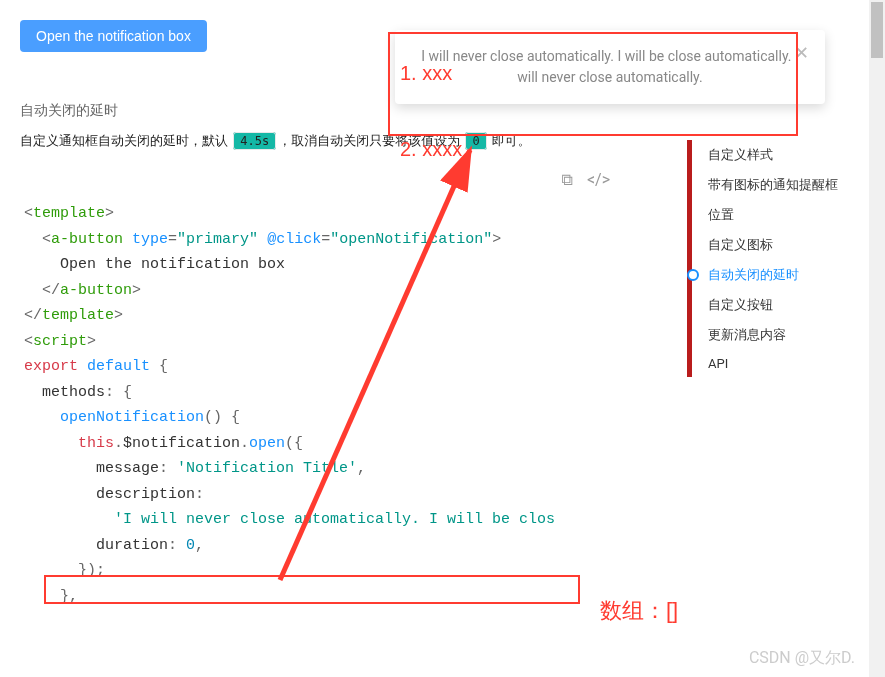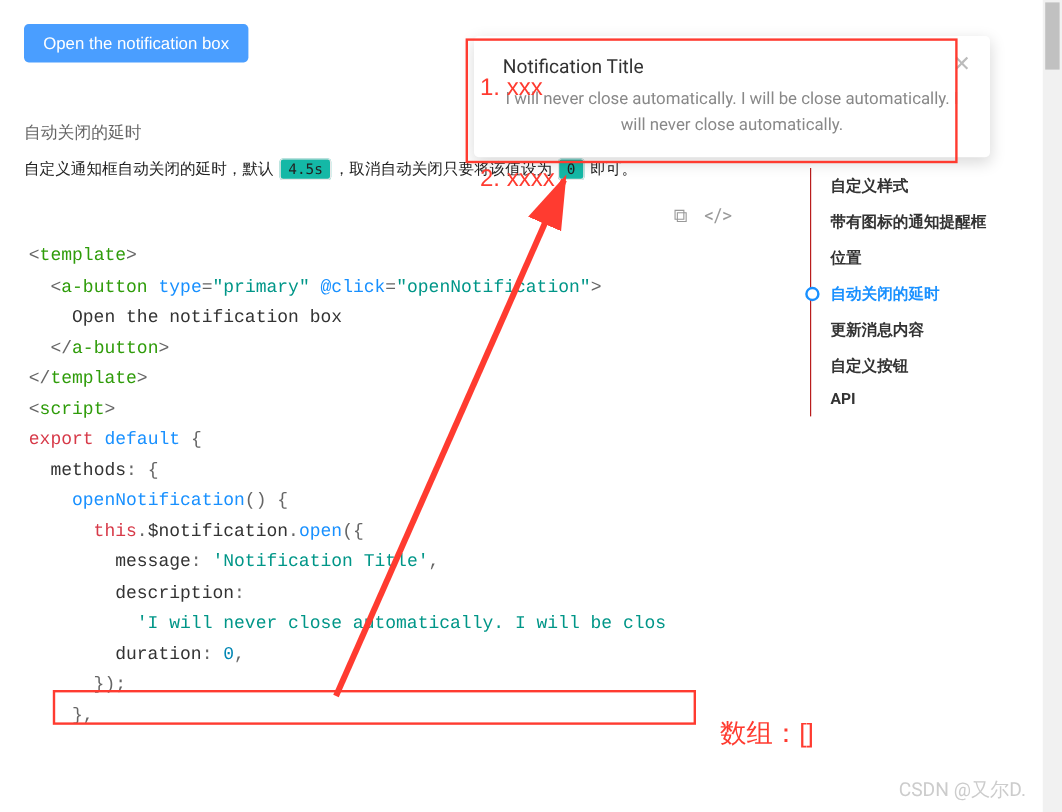--- a/index.html
+++ b/index.html
@@ -73,25 +73,24 @@
     .tok-num { color: #0086b3; }
     .tok-punct { color: #666; }
     .tok-default { color: #1890ff; }
     .tok-plain { color: #333; }
     .highlight-box {
       border: 2px solid #ff3b30;
       position: absolute;
     }
     .sidebar {
       position: absolute;
-      right: 40px;
+      right: 28px;
       top: 140px;
       width: 170px;
-      border-left: 1px solid #b91c1c;
-      font-weight: bold;
+      border-left: 5px solid #b91c1c;
     }
     .sidebar-item {
       padding: 6px 0 6px 16px;
       font-size: 13px;
       color: #333;
       cursor: pointer;
       position: relative;
     }
     .sidebar-item.active { color: #1890ff; }
     .sidebar-item.active::before {
@@ -197,29 +196,29 @@
           <span class="tok-str">'I will never close automatically. I will be clos</span>
         <span class="tok-plain">duration</span><span class="tok-punct">: </span><span class="tok-num">0</span><span class="tok-punct">,</span>
       <span class="tok-punct">});</span>
     <span class="tok-punct">},</span></div>
 </div>
 
 <div class="sidebar">
   <div class="sidebar-item">自定义样式</div>
   <div class="sidebar-item">带有图标的通知提醒框</div>
   <div class="sidebar-item">位置</div>
+  <div class="sidebar-item">自定义图标</div>
   <div class="sidebar-item active">自动关闭的延时</div>
+  <div class="sidebar-item">自定义按钮</div>
   <div class="sidebar-item">更新消息内容</div>
-  <div class="sidebar-item">自定义按钮</div>
   <div class="sidebar-item">API</div>
 </div>
 
 <div class="notification">
   <span class="notification-close">✕</span>
-  <div class="notification-title">Notification Title</div>
   <div class="notification-desc">I will never close automatically. I will be close automatically. I will never close automatically.</div>
 </div>
 
 <div class="highlight-box" style="left:388px; top:32px; width:410px; height:104px;"></div>
 <div class="highlight-box" style="left:44px; top:575px; width:536px; height:29px;"></div>
 
 <div class="overlay-red" style="left:400px; top:62px;">1. xxx</div>
 <div class="overlay-red" style="left:400px; top:98px;margin-top:40px;">2. xxxx</div>
 <div class="overlay-red" style="left:600px; top:596px; font-size:22px;">数组：[]</div>
 

